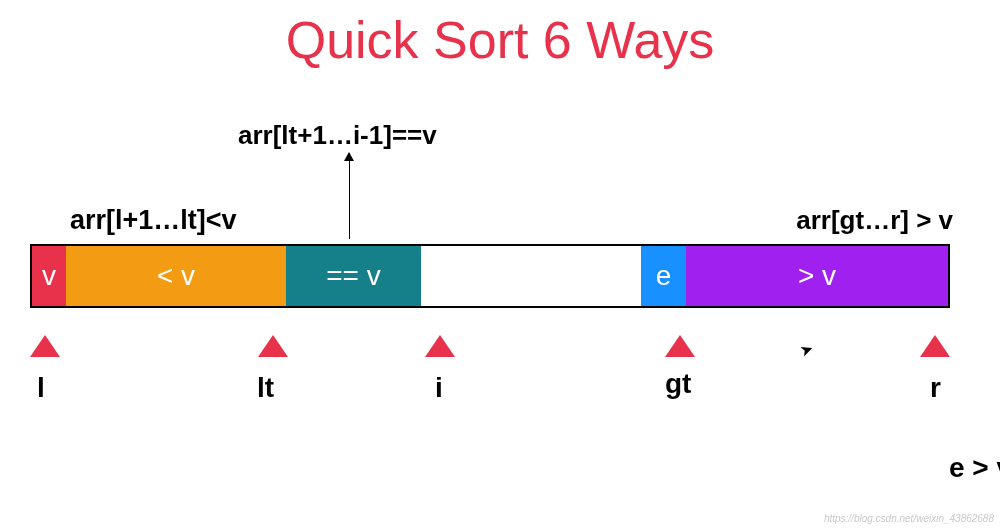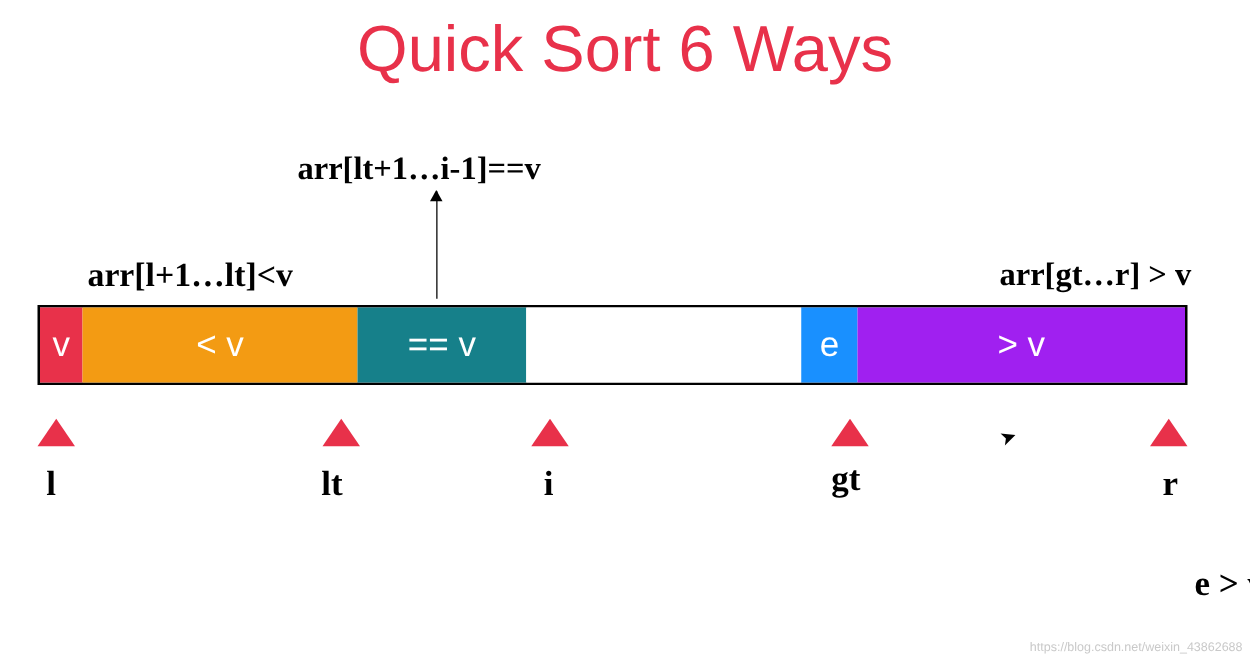--- a/index.html
+++ b/index.html
@@ -16,21 +16,21 @@
     position: absolute;
     top: 10px;
     left: 0;
     width: 100%;
     text-align: center;
     font-size: 52px;
     font-weight: 400;
     color: #e8314a;
   }
   .mono {
-    font-family: Liberation Serif, serif;
+    font-family: Liberation Sans, sans-serif;
     font-weight: 600;
   }
   .label-lt {
     position: absolute;
     top: 205px;
     left: 70px;
     font-size: 27px;
   }
   .label-eq {
     position: absolute;
@@ -122,20 +122,21 @@
     font-size: 28px;
     margin-left: 12px;
   }
   .watermark {
     position: absolute;
     bottom: 4px;
     right: 6px;
     font-size: 10px;
     color: #c9c9c9;
     font-family: Arial, sans-serif;
+    font-style: italic;
   }
   .cursor {
     position: absolute;
     top: 340px;
     left: 800px;
     font-size: 16px;
     color: #000;
     transform: rotate(-20deg);
   }
 </style>

